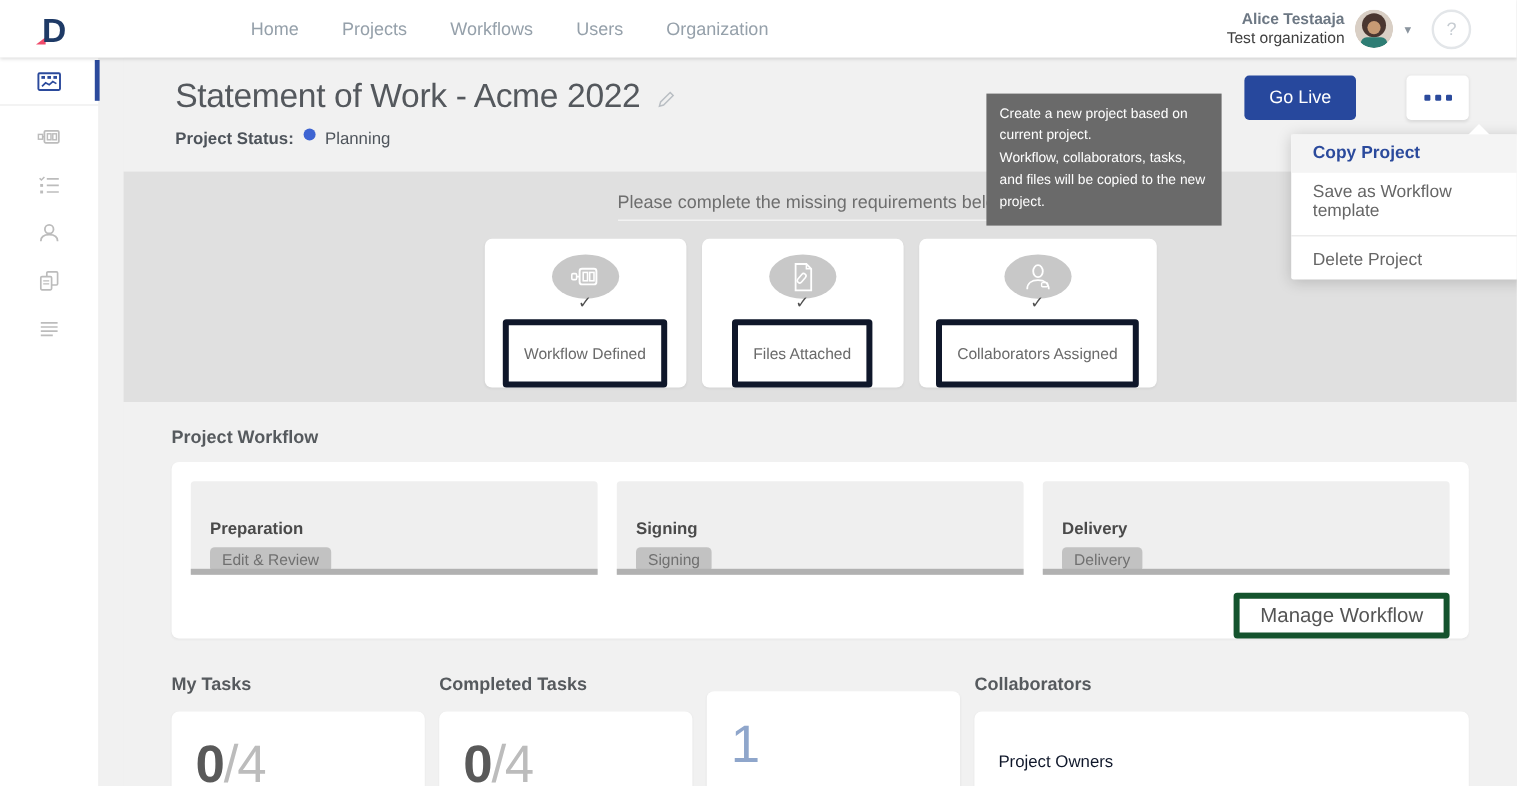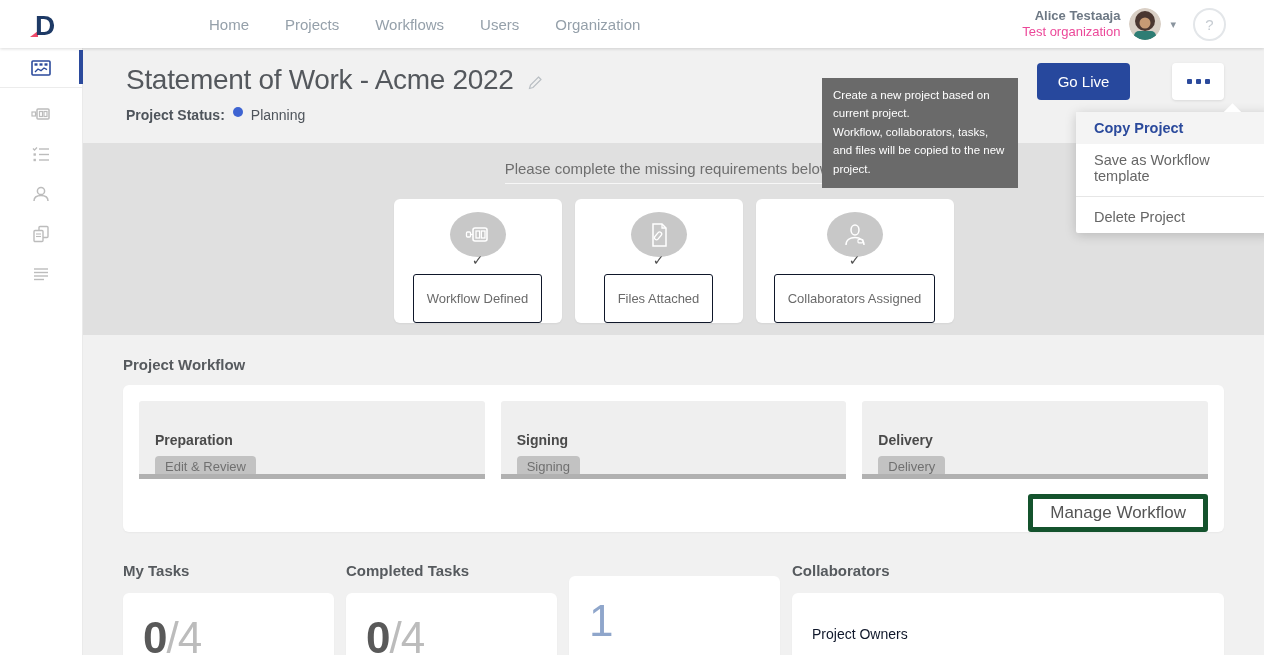--- a/index.html
+++ b/index.html
@@ -16,31 +16,31 @@
   .topnav {
     height:48px; background:#fff; display:flex; align-items:center;
     box-shadow:0 1px 3px rgba(0,0,0,.14); position:relative; z-index:30;
   }
   .logo-wrap { width:83px; display:flex; justify-content:center; align-items:center; }
   .nav-links { display:flex; gap:36px; margin-left:126px; }
   .nav-link { font-size:15px; color:#95a0aa; cursor:pointer; }
   .topnav-right { margin-left:auto; display:flex; align-items:center; padding-right:38px; gap:9px; }
   .user-text { text-align:right; line-height:1.25; }
   .user-name { font-size:13px; font-weight:700; color:#6d7884; }
-  .user-org  { font-size:13px; color:#ec4899; }
+  .user-org  { font-size:13px; color:#404040; }
   .avatar { width:32px; height:32px; border-radius:50%; overflow:hidden; flex:0 0 auto; }
   .caret { font-size:11px; color:#8a949e; }
   .help-btn {
     width:33px; height:33px; border-radius:50%; border:2px solid #e3e6e9;
     color:#c6ccd2; font-size:15px; display:flex; align-items:center; justify-content:center;
     background:#fff; margin-left:8px;
   }
 
   
-  .layout { display:flex; height:607px; }
+  .layout { display:flex; height:607px;gap:20px; }
   .sidebar { width:83px; background:#fff; border-right:1px solid #eaeaea; position:relative; z-index:5; }
   .side-item { height:40px; display:flex; align-items:center; justify-content:center; position:relative; color:#bcbcbc; }
   .side-item.active { color:#2b4a9c; border-bottom:1px solid #ececec; margin-bottom:6px; }
   .side-item.active::after {
     content:""; position:absolute; right:-1px; top:2px; bottom:3px; width:4px; background:#2b4a9c;
   }
   .side-item svg { display:block; }
   .main { flex:1; position:relative; background:#f1f1f1; }
 
   
@@ -76,21 +76,21 @@
     box-shadow:0 1px 2px rgba(0,0,0,.05);
     display:flex; flex-direction:column; align-items:center; padding-top:13px;
   }
   .req-card.wide { width:198px; }
   .req-circle {
     width:56px; height:56px; border-radius:50%; background:#c8c8c8;
     display:flex; align-items:center; justify-content:center; color:#fff;
   }
   .req-check { font-size:14px; color:#4f4f4f; margin-top:-5px; }
   .req-label {
-    margin-top:6px; border:1px solid #0f172a; border-radius:3px; background:#fff;
+    margin-top:6px; border:5px solid #0f172a; border-radius:3px; background:#fff;
     padding:16px 13px; font-size:13px; color:#6a6a6a; cursor:pointer;
   }
 
   
   .workflow-section { padding:0 40px; }
   .section-heading { margin-top:21px; font-size:15px; font-weight:700; color:#565a5e; }
   .workflow-card {
     margin-top:12px; background:#fff; border-radius:6px; padding:16px;
     box-shadow:0 1px 2px rgba(0,0,0,.04); height:147px;
   }

